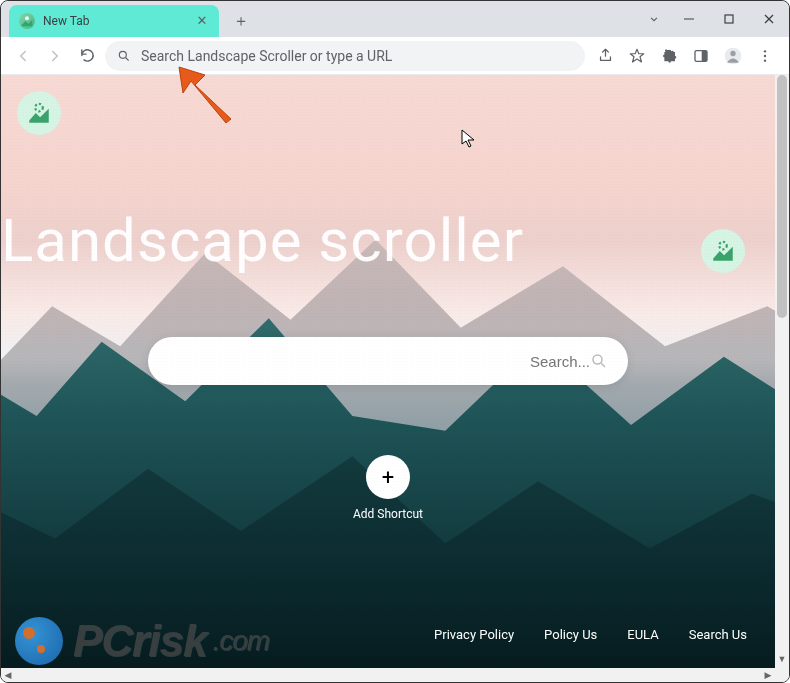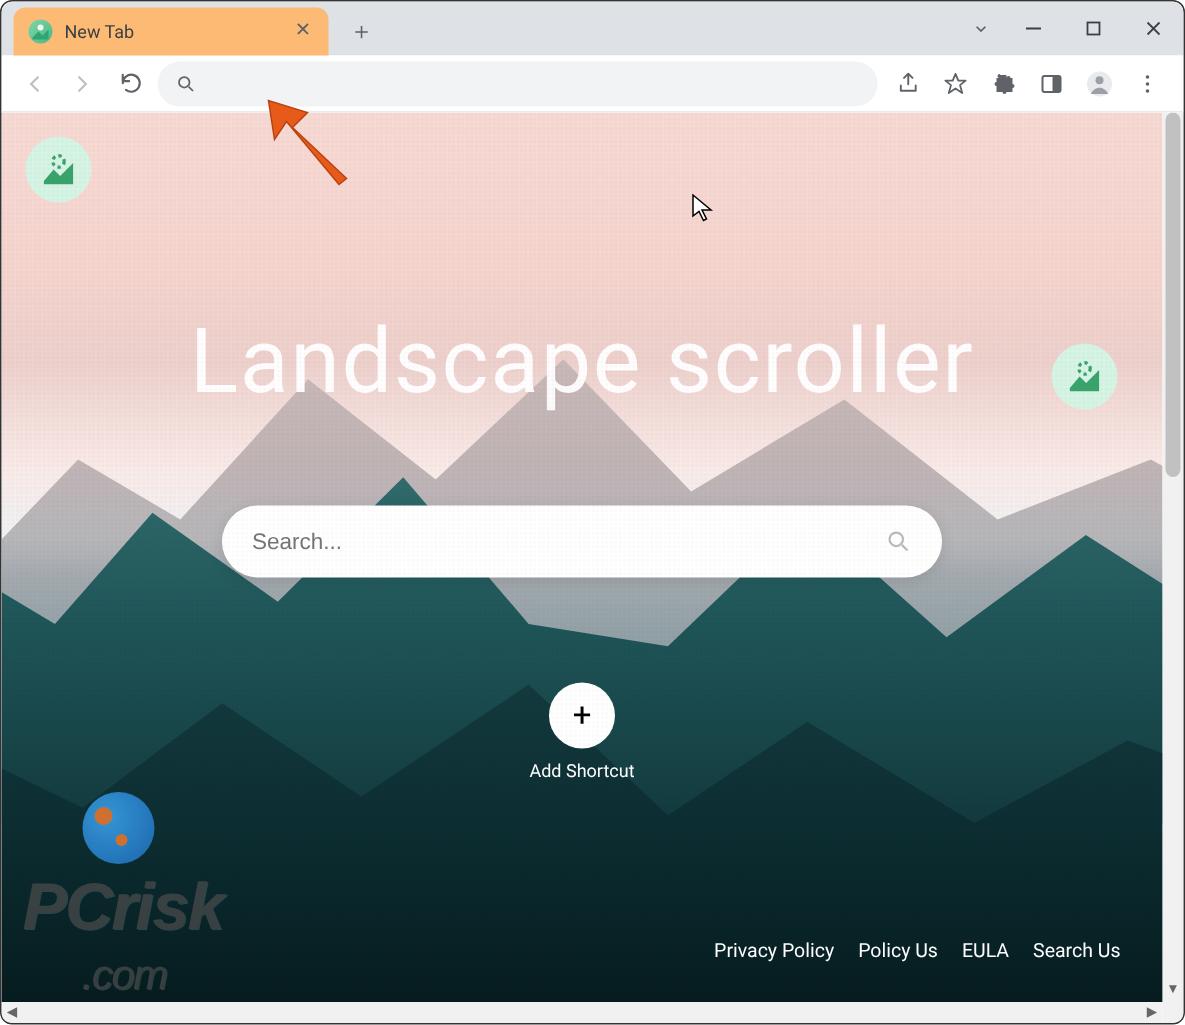--- a/index.html
+++ b/index.html
@@ -8,21 +8,21 @@
     font-family: "Segoe UI", Roboto, Arial, sans-serif;
     background: #fff; overflow: hidden; position: relative;
     border: 1px solid #333; border-radius: 8px;
   }
   
   .tab-strip {
     height: 36px; background: #dee1e6; display: flex; align-items: flex-end;
     padding-left: 8px; border-radius: 8px 8px 0 0;
   }
   .tab {
-    height: 32px; width: 210px; background: #fdba74;
+    height: 32px; width: 210px; background: #5eead4;
     border-radius: 8px 8px 0 0; display: flex; align-items: center;
     padding: 0 10px; font-size: 12px; color: #3c4043; gap: 8px;
   }
   .tab .favicon { width: 16px; height: 16px; border-radius: 50%; background: linear-gradient(135deg,#7fd6a8,#4ab785); display:flex;align-items:center;justify-content:center;}
   .tab .title { flex: 1; }
   .tab .close { width: 14px; height: 14px; font-size: 13px; color:#5f6368; text-align:center; line-height:14px; cursor:pointer;}
   .new-tab-btn { width: 28px; height: 28px; margin-left: 8px; margin-bottom:2px; display:flex;align-items:center;justify-content:center;font-size:16px;color:#5f6368;border-radius:50%; cursor:pointer;}
   .window-controls {
     position: absolute; top: 0; right: 0; height: 36px;
     display: flex; align-items: center; gap: 0;
@@ -109,65 +109,64 @@
   .logo-circle {
     width:44px; height:44px; border-radius:50%; background:#d5f4e4;
     display:flex; align-items:center; justify-content:center;
   }
   .logo-circle svg { width:26px; height:26px; }
   .logo-top { position:absolute; top:16px; left:16px; }
   .logo-right { position:absolute; top:154px; right:30px; }
 
   .hero-title {
     position:absolute; top:130px; left:0; width:100%;
-    text-align:center; font-size:60px; font-weight:400;
+    text-align:left; font-size:60px; font-weight:400;
     color: rgba(255,255,255,0.95); letter-spacing:1px;
   }
   .search-bar {
     position:absolute; top:262px; left:50%; transform:translateX(-50%);
     width:480px; height:48px; background:#fff; border-radius:24px;
     display:flex; align-items:center; padding:0 20px;
     box-shadow: 0 2px 10px rgba(0,0,0,0.1);
   }
   .search-bar input {
-    border:none; outline:none; flex:1; font-size:15px; color:#777;
+    border:none; outline:none; flex:1; font-size:15px; color:#777;text-align:right;
   }
   .search-bar .mag { color:#bbb; }
 
   .add-shortcut {
     position:absolute; top:380px; left:50%; transform:translateX(-50%);
     text-align:center;
   }
   .add-shortcut .circle {
     width:44px; height:44px; border-radius:50%; background:#fff;
     display:flex; align-items:center; justify-content:center; font-size:22px;
     color:#000; margin:0 auto 8px; cursor:pointer;
   }
   .add-shortcut .label { font-size:12px; color:#fff; }
 
   .footer-links {
     position:absolute; bottom:26px; right:28px;
-    display:flex; gap:16px; font-size:13px; color:#fff;
+    display:flex; gap:30px; font-size:13px; color:#fff;
   }
   .footer-links span { cursor:pointer; }
 
   
   .arrow-annot {
     position:absolute; top:62px; left:170px; z-index:50;
   }
   .cursor {
     position:absolute; top:128px; left:460px; z-index:50;
   }
   .watermark {
     position:absolute; bottom:16px; left:14px; z-index:60;
     display:flex; align-items:center; gap:4px;
     font-family: Arial, sans-serif; font-style:italic; font-weight:900;
     font-size:44px; color:#4a4a4a; letter-spacing:-1px;
     text-shadow: 1px 1px 0 rgba(255,255,255,0.2);
-    flex-direction: column;
   }
   .watermark .pcr { opacity:0.75; }
   .watermark .dotcom { font-size:28px; font-weight:400; margin-left:2px; opacity:0.75;}
   .wm-globe {
     width:48px; height:48px; border-radius:50%;
     background: radial-gradient(circle at 35% 35%, #3aa0e8, #1c6db8);
     position:relative; margin-right:6px; opacity:0.9;
   }
   .wm-globe::before, .wm-globe::after {
     content:""; position:absolute; border-radius:50%; background:#e67830;
@@ -229,20 +228,21 @@
   <div class="tb-btn">
     <svg width="17" height="17" viewBox="0 0 24 24">
         <path d="M4 12a8 8 0 1 1 3 6.2M4 4v6h6" stroke="#5f6368" stroke-width="2" fill="none" stroke-linecap="round" stroke-linejoin="round"></path>
       </svg>
   </div>
   <div class="omnibox">
     <svg class="search-ico" viewBox="0 0 24 24">
         <circle cx="10" cy="10" r="6" stroke="#5f6368" stroke-width="2" fill="none"></circle>
         <line x1="15" y1="15" x2="20" y2="20" stroke="#5f6368" stroke-width="2"></line>
       </svg>
+    <span>Search Landscape Scroller or type a URL</span>
   </div>
   <div class="tb-right">
     <div class="tb-btn">
       <svg width="17" height="17" viewBox="0 0 24 24">
           <path d="M12 3v10M8 7l4-4 4 4M5 14v5h14v-5" stroke="#5f6368" stroke-width="1.8" fill="none" stroke-linecap="round" stroke-linejoin="round"></path>
         </svg>
     </div>
     <div class="tb-btn">
       <svg width="18" height="18" viewBox="0 0 24 24">
           <path d="M12 3l2.5 6H21l-5 4 2 7-6-4-6 4 2-7-5-4h6.5z" stroke="#5f6368" stroke-width="1.6" fill="none" stroke-linejoin="round"></path>

